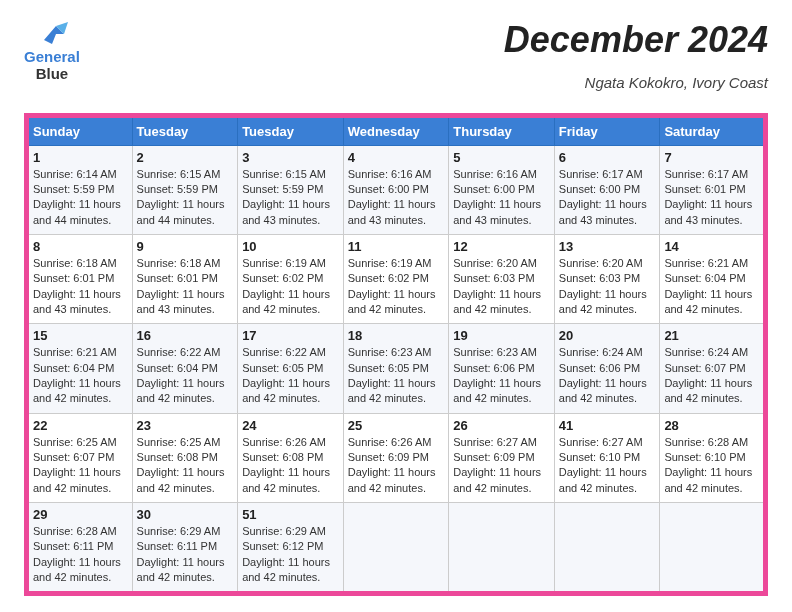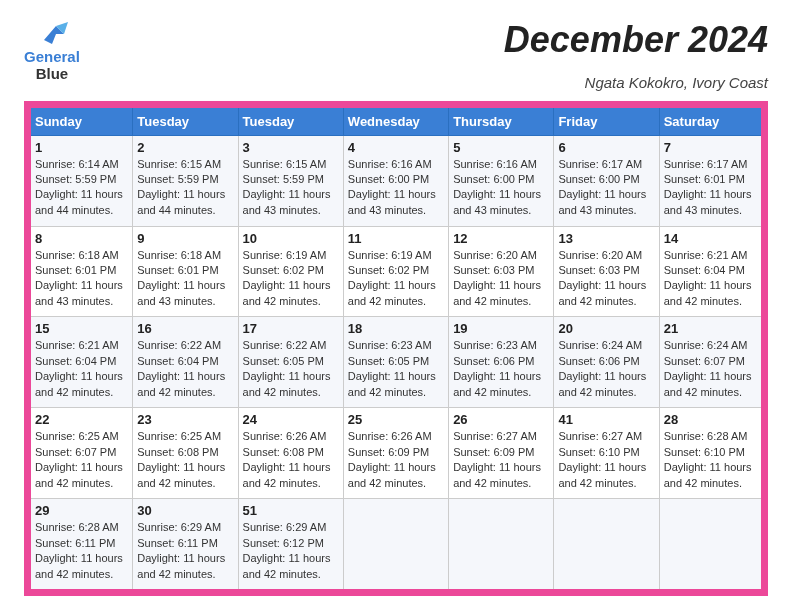--- a/index.html
+++ b/index.html
@@ -42,24 +42,25 @@
       color: #222;
       line-height: 1.1;
     }
     .location {
       font-size: 15px;
       color: #444;
       margin-top: 14px;
     }
     .calendar {
       flex: 1;
-      border: 7px solid #ec4899;
+      border: 5px solid #ec4899;
       border-collapse: collapse;
       width: 100%;
       table-layout: fixed;
+      margin-top: 12px;
     }
     .calendar th {
       background: #3a7fd5;
       color: #fff;
       font-size: 13px;
       font-weight: bold;
       padding: 6px 4px;
       text-align: left;
       border: 1px solid #2a6fc0;
     }

